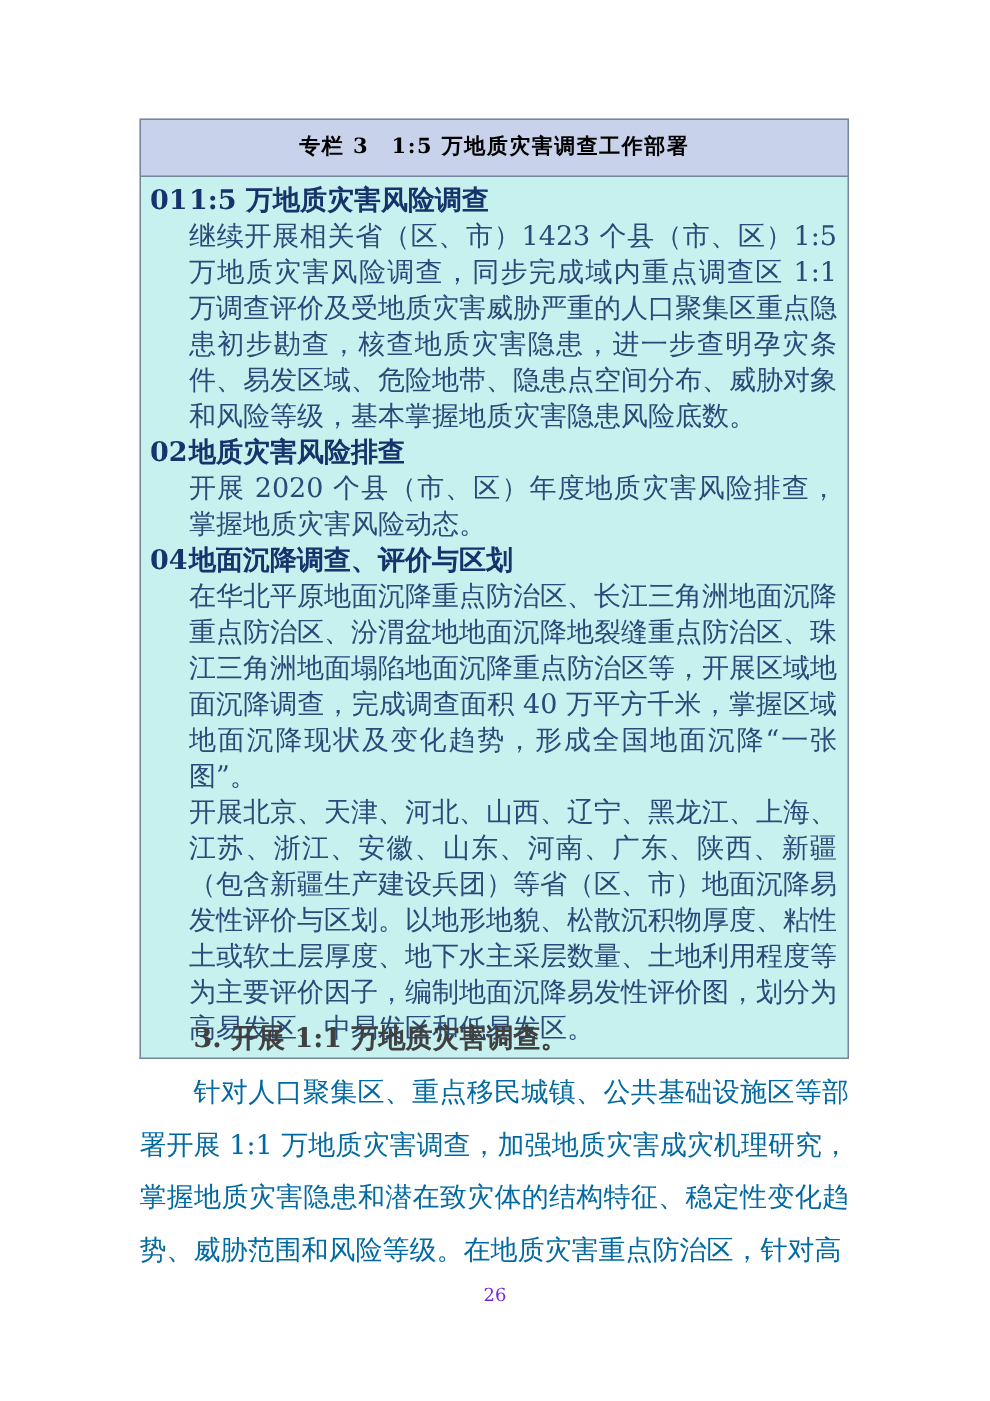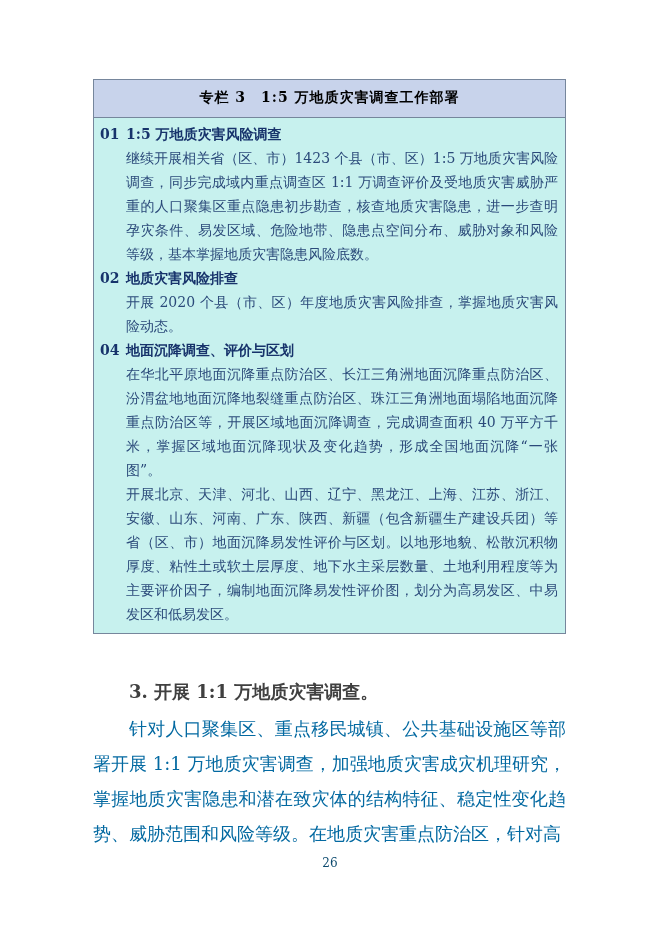--- a/index.html
+++ b/index.html
@@ -33,21 +33,21 @@
     padding: 9px 0 10px 0;
     letter-spacing: 1px;
   }
   .panel-body {
     box-sizing: border-box;
     border: 1px solid #76869c;
     border-top: none;
     background: #c7f1ee;
     padding: 4px 7px 7px 6px;
     color: #2b4a7a;
-    font-size: 14px;
+    font-size: 18px;
     line-height: 24px;
   }
   .item-head {
     display: flex;
     font-weight: bold;
     color: #17336b;
   }
   .item-num {
     flex: none;
     width: 26px;
@@ -80,21 +80,21 @@
     text-align: justify;
     text-indent: 2em;
   }
   .page-number {
     position: absolute;
     left: 0;
     top: 856px;
     width: 660px;
     text-align: center;
     font-size: 12px;
-    color: #0c4a6e;
+    color: #6d28d9;
   }
 </style>
 </head>
 <body>
 
 <div class="page">
 
   <section class="panel">
     <div class="panel-header">专栏 3　1:5 万地质灾害调查工作部署</div>
 

